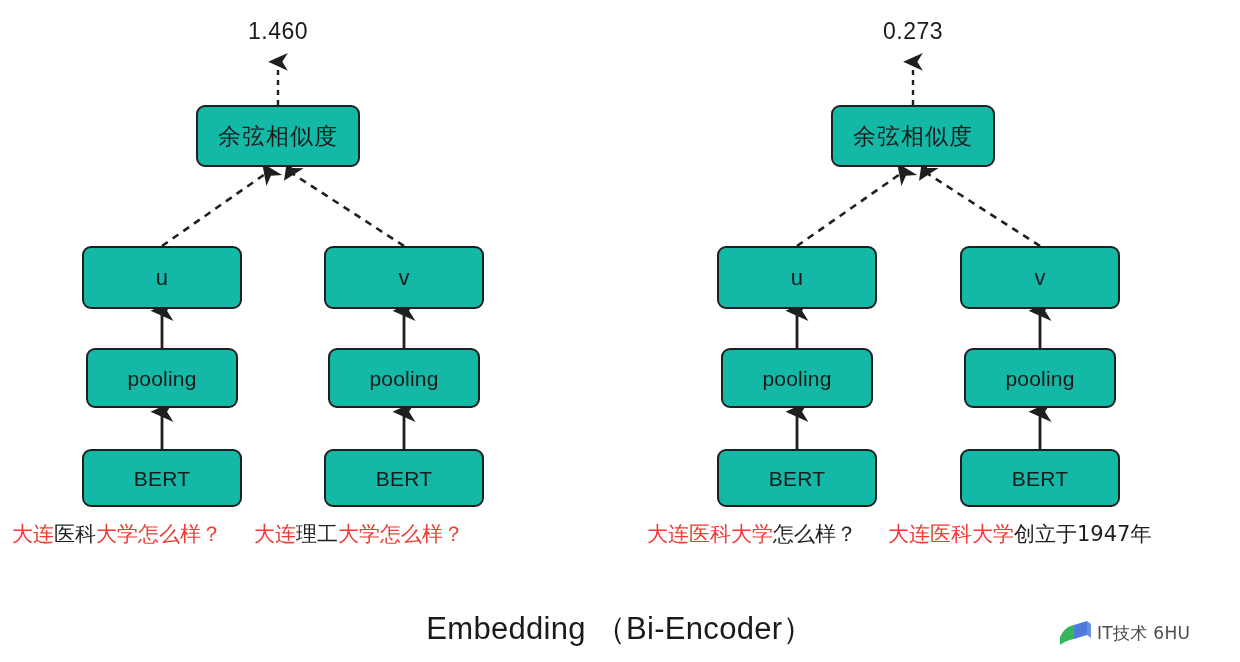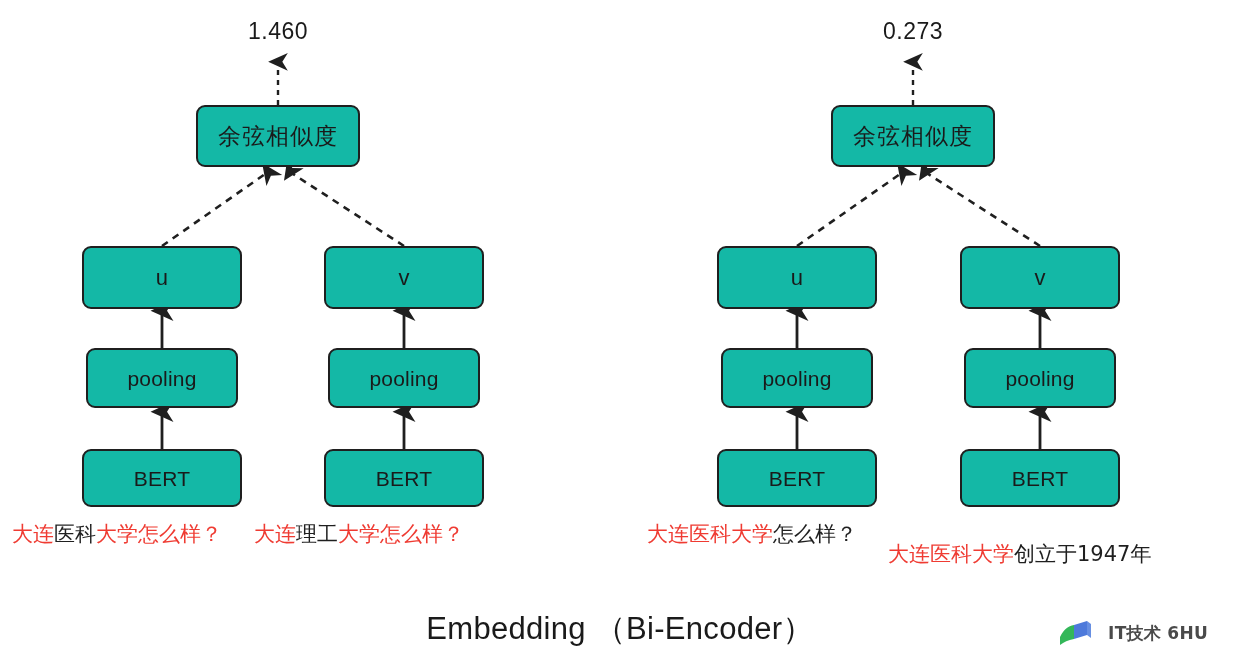--- a/index.html
+++ b/index.html
@@ -84,23 +84,22 @@
     white-space: nowrap;
   }
 
   
   .watermark {
     position: absolute;
     left: 1058px;
     top: 620px;
     display: flex;
     align-items: center;
-    gap: 16px;
+    gap: 5px;
     opacity: 0.92;
-    font-weight: bold;
   }
   .watermark .wm-text {
     font-family: "DejaVu Sans", "Liberation Sans", sans-serif;
     font-size: 17px;
     color: #3b3b3b;
     white-space: nowrap;
     letter-spacing: 0.3px;
   }
   .wm-logo {
     width: 34px;
@@ -165,21 +164,21 @@
 <div class="node cn" style="left:831px; top:105px; width:164px; height:62px;">余弦相似度</div>
 
 <div class="node vec" style="left:717px; top:246px; width:160px; height:63px;">u</div>
 <div class="node" style="left:721px; top:348px; width:152px; height:60px;">pooling</div>
 <div class="node" style="left:717px; top:449px; width:160px; height:58px;">BERT</div>
 <div class="sentence" style="left:647px; top:524px; width:300px;"><span class="hl">大连医科大学</span><span>怎么样？</span></div>
 
 <div class="node vec" style="left:960px; top:246px; width:160px; height:63px;">v</div>
 <div class="node" style="left:964px; top:348px; width:152px; height:60px;">pooling</div>
 <div class="node" style="left:960px; top:449px; width:160px; height:58px;">BERT</div>
-<div class="sentence" style="left:888px; top:524px; width:312px;margin-top:20px;"><span class="hl">大连医科大学</span><span>创立于1947年</span></div>
+<div class="sentence" style="left:888px; top:524px; width:312px;"><span class="hl">大连医科大学</span><span>创立于1947年</span></div>
 
 <div class="caption">Embedding （Bi-Encoder）</div>
 
 <div class="watermark">
   <span>
     <svg class="wm-logo" viewBox="0 0 34 26">
       <path d="M2 17 C6 9 10 6 16 5 L16 19 C10 20 6 22 2 25 Z" fill="#22b14c"></path>
       <path d="M16 5 L29 1 L29 15 L16 19 Z" fill="#3f6fd8"></path>
       <path d="M29 1 L33 4 L33 18 L29 15 Z" fill="#5b86e0"></path>
     </svg>

